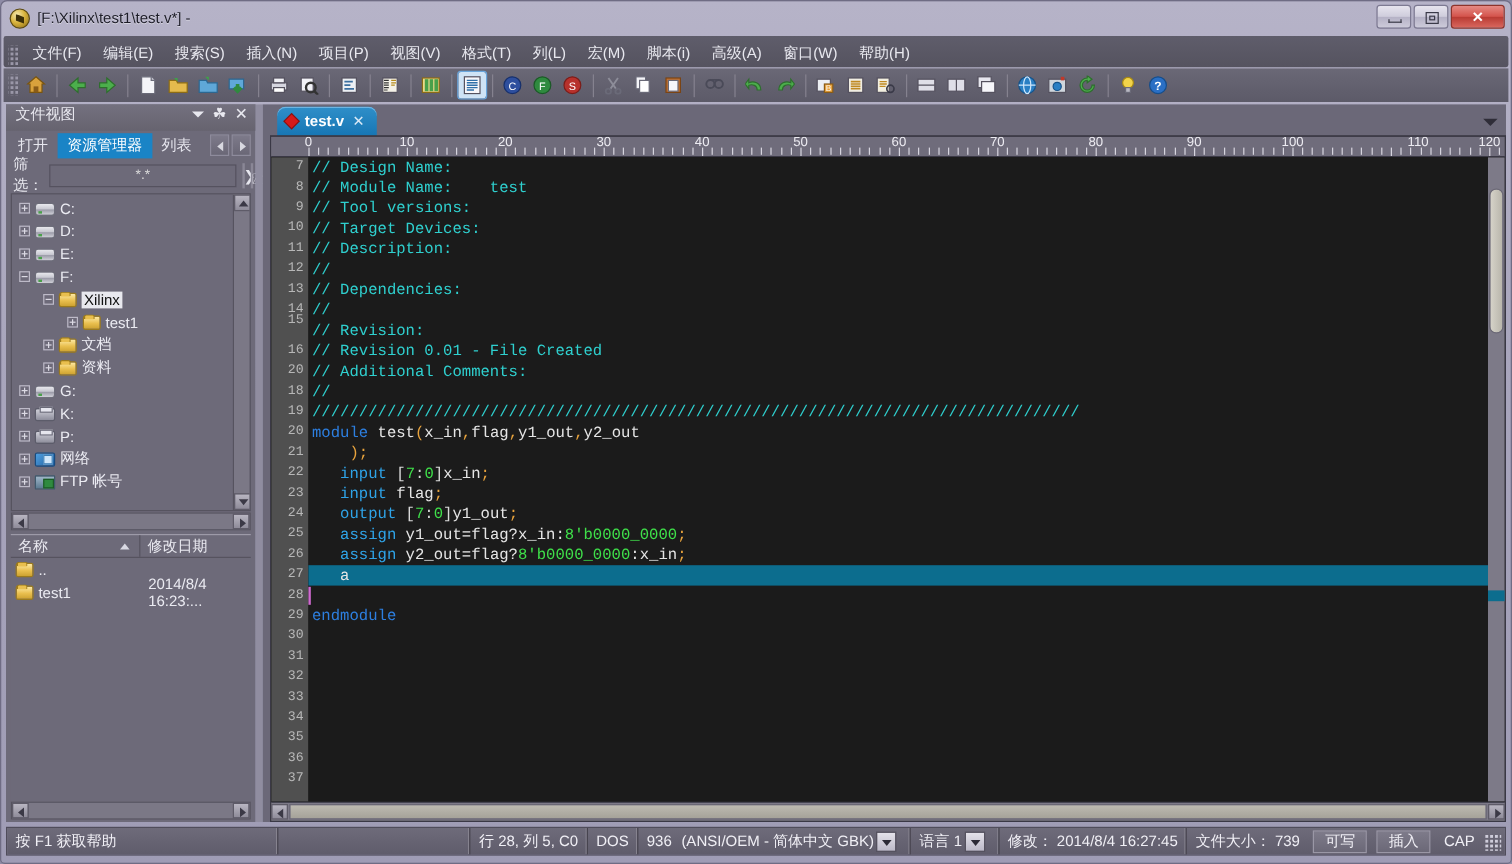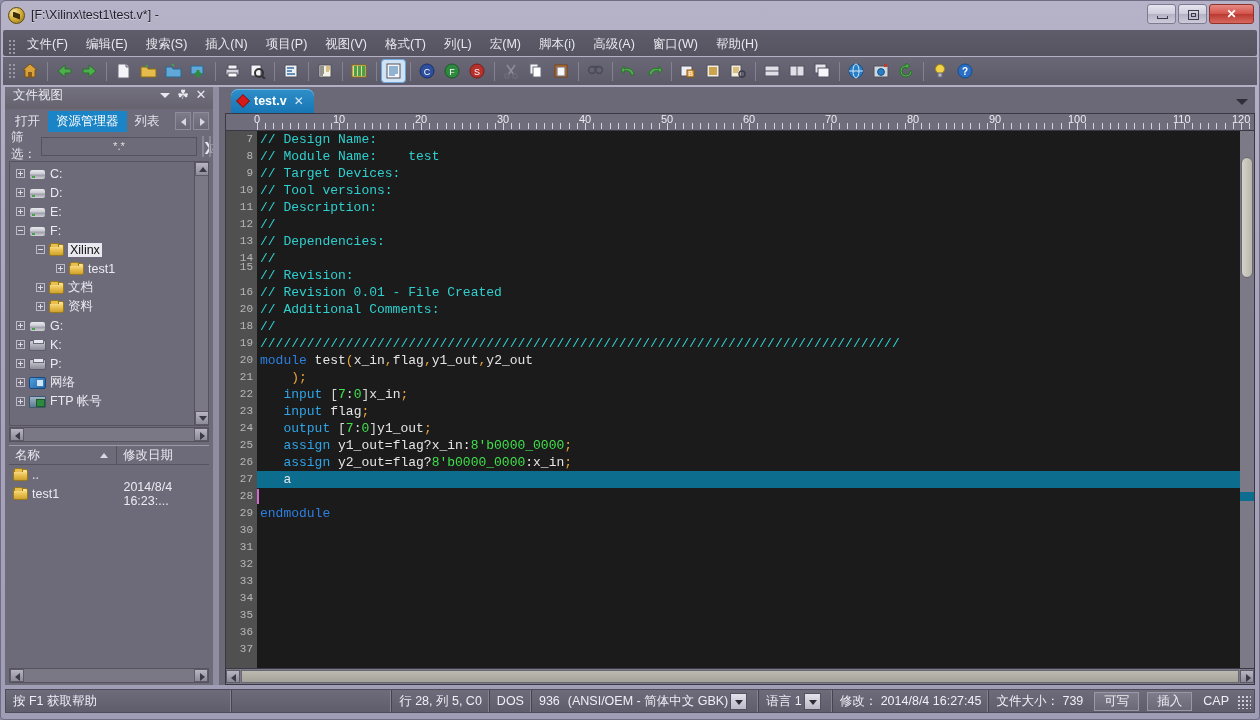--- a/index.html
+++ b/index.html
@@ -901,22 +901,22 @@
               <div class="ln" style="top: 425px;">32</div>
               <div class="ln" style="top: 442px;">33</div>
               <div class="ln" style="top: 459px;">34</div>
               <div class="ln" style="top: 476px;">35</div>
               <div class="ln" style="top: 493px;">36</div>
               <div class="ln" style="top: 510px;">37</div>
             </div>
           <div id="codelines">
               <div class="cline"><span class="cmt">// Design Name:</span></div>
               <div class="cline"><span class="cmt">// Module Name:    test</span></div>
+              <div class="cline"><span class="cmt">// Tool versions:</span></div>
               <div class="cline"><span class="cmt">// Target Devices:</span></div>
-              <div class="cline"><span class="cmt">// Tool versions:</span></div>
               <div class="cline"><span class="cmt">// Description:</span></div>
               <div class="cline"><span class="cmt">//</span></div>
               <div class="cline"><span class="cmt">// Dependencies:</span></div>
               <div class="cline"><span class="cmt">//</span></div>
               <div class="cline"><span class="cmt">// Revision:</span></div>
               <div class="cline"><span class="cmt">// Revision 0.01 - File Created</span></div>
               <div class="cline"><span class="cmt">// Additional Comments:</span></div>
               <div class="cline"><span class="cmt">//</span></div>
               <div class="cline"><span class="cmt">//////////////////////////////////////////////////////////////////////////////////</span></div>
               <div class="cline"><span class="kw">module</span><span class="id"> test</span><span class="op">(</span><span class="id">x_in</span><span class="op">,</span><span class="id">flag</span><span class="op">,</span><span class="id">y1_out</span><span class="op">,</span><span class="id">y2_out</span></div>

